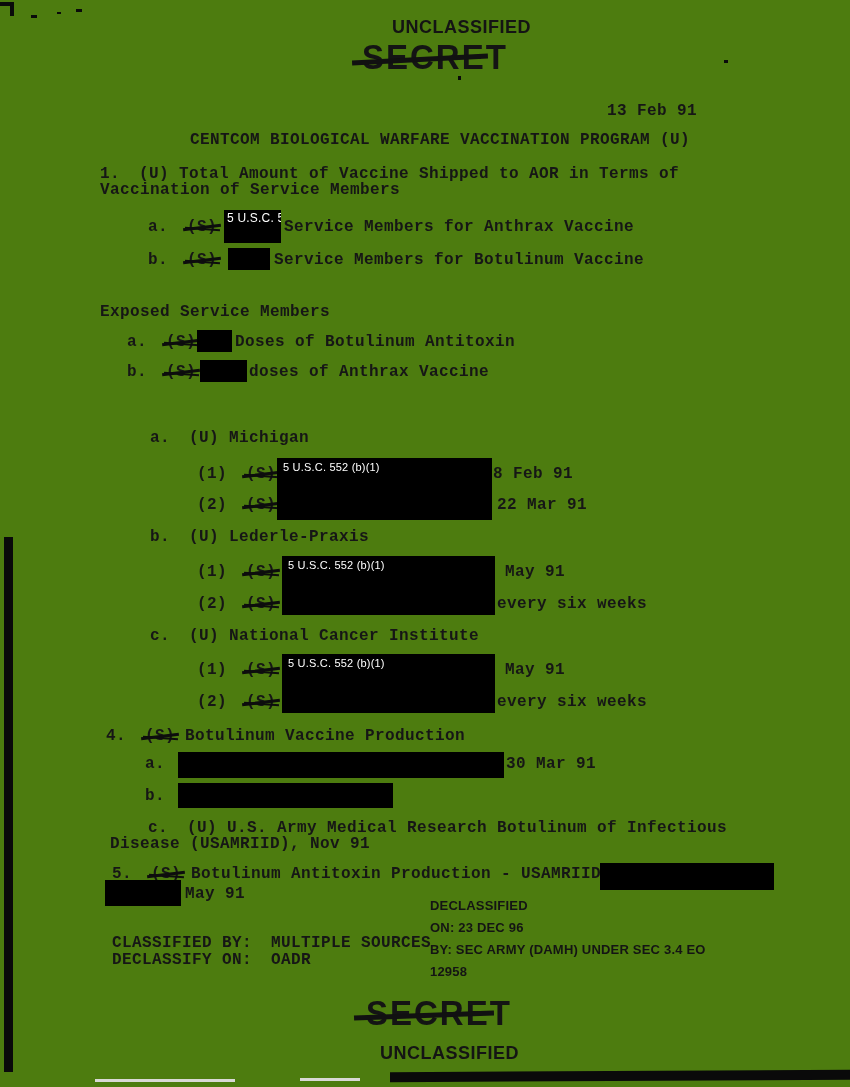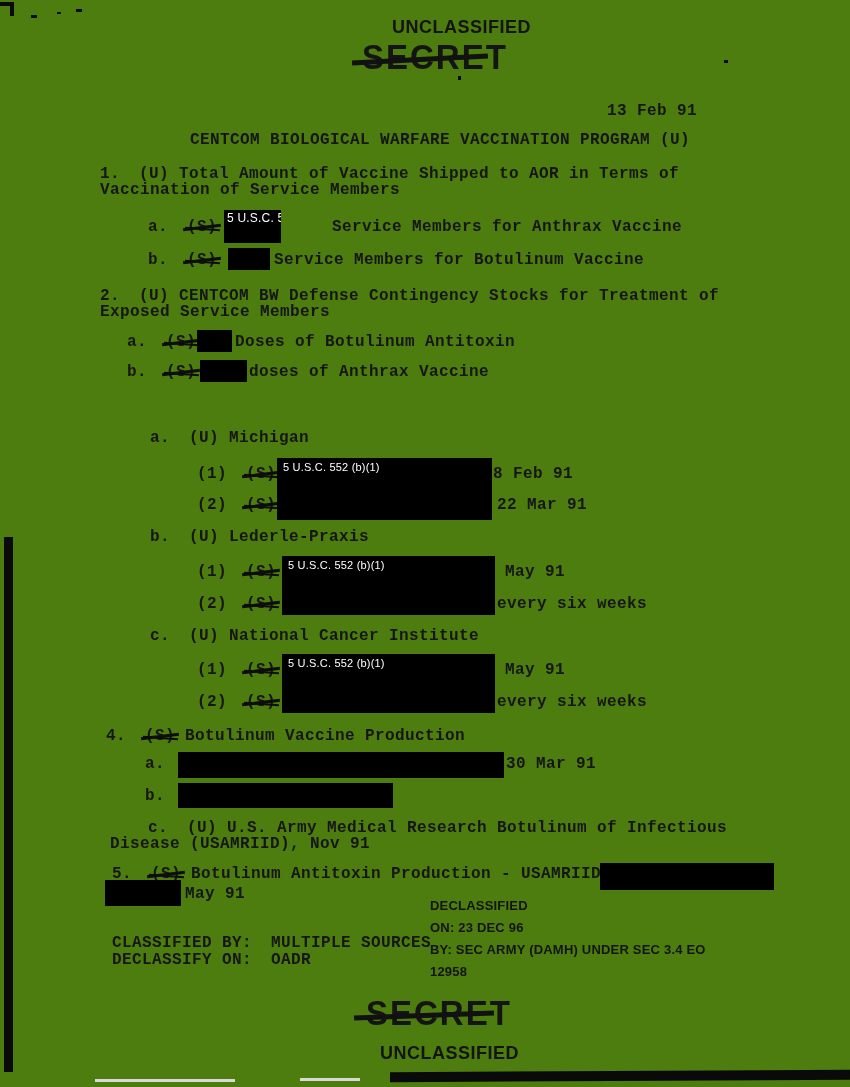--- a/index.html
+++ b/index.html
@@ -75,27 +75,26 @@
   <div class="ln" style="left:607px;top:103px;">13 Feb 91</div>
   <div class="ln" style="left:190px;top:132px;">CENTCOM BIOLOGICAL WARFARE VACCINATION PROGRAM (U)</div>
 
   <div class="ln" style="left:100px;top:166px;"><span>1.</span><span class="g2"></span><span>(U) Total Amount of Vaccine Shipped to AOR in Terms of</span></div>
   <div class="ln" style="left:100px;top:182px;">Vaccination of Service Members</div>
 
   <div class="ln" style="left:148px;top:219px;"><span>a.</span><span class="g2"></span><span class="struck">(S)</span></div>
   <div class="redact" style="left:224px;top:210px;width:57px;height:33px;">
       <span class="rlabel small">5 U.S.C. 5</span>
     </div>
-  <div class="ln" style="left:284px;top:219px;margin-left:48px;">Service Members for Anthrax Vaccine</div>
+  <div class="ln" style="left:284px;top:219px;">Service Members for Anthrax Vaccine</div>
 
   <div class="ln" style="left:148px;top:252px;"><span>b.</span><span class="g2"></span><span class="struck">(S)</span></div>
   <div class="redact" style="left:228px;top:248px;width:42px;height:22px;"></div>
   <div class="ln" style="left:274px;top:252px;">Service Members for Botulinum Vaccine</div>
 
-  <div class="ln" style="left:100px;top:288px;"><span>2.</span><span class="g2"></span><span>(U) CENTCOM BW Defense Contingency Stocks for Treatment of</span></div>
   <div class="ln" style="left:100px;top:304px;">Exposed Service Members</div>
 
   <div class="ln" style="left:127px;top:334px;"><span>a.</span><span class="g2"></span><span class="struck">(S)</span></div>
   <div class="redact" style="left:197px;top:330px;width:35px;height:22px;"></div>
   <div class="ln" style="left:235px;top:334px;">Doses of Botulinum Antitoxin</div>
 
   <div class="ln" style="left:127px;top:364px;"><span>b.</span><span class="g2"></span><span class="struck">(S)</span></div>
   <div class="redact" style="left:200px;top:360px;width:47px;height:22px;"></div>
   <div class="ln" style="left:249px;top:364px;">doses of Anthrax Vaccine</div>
 

